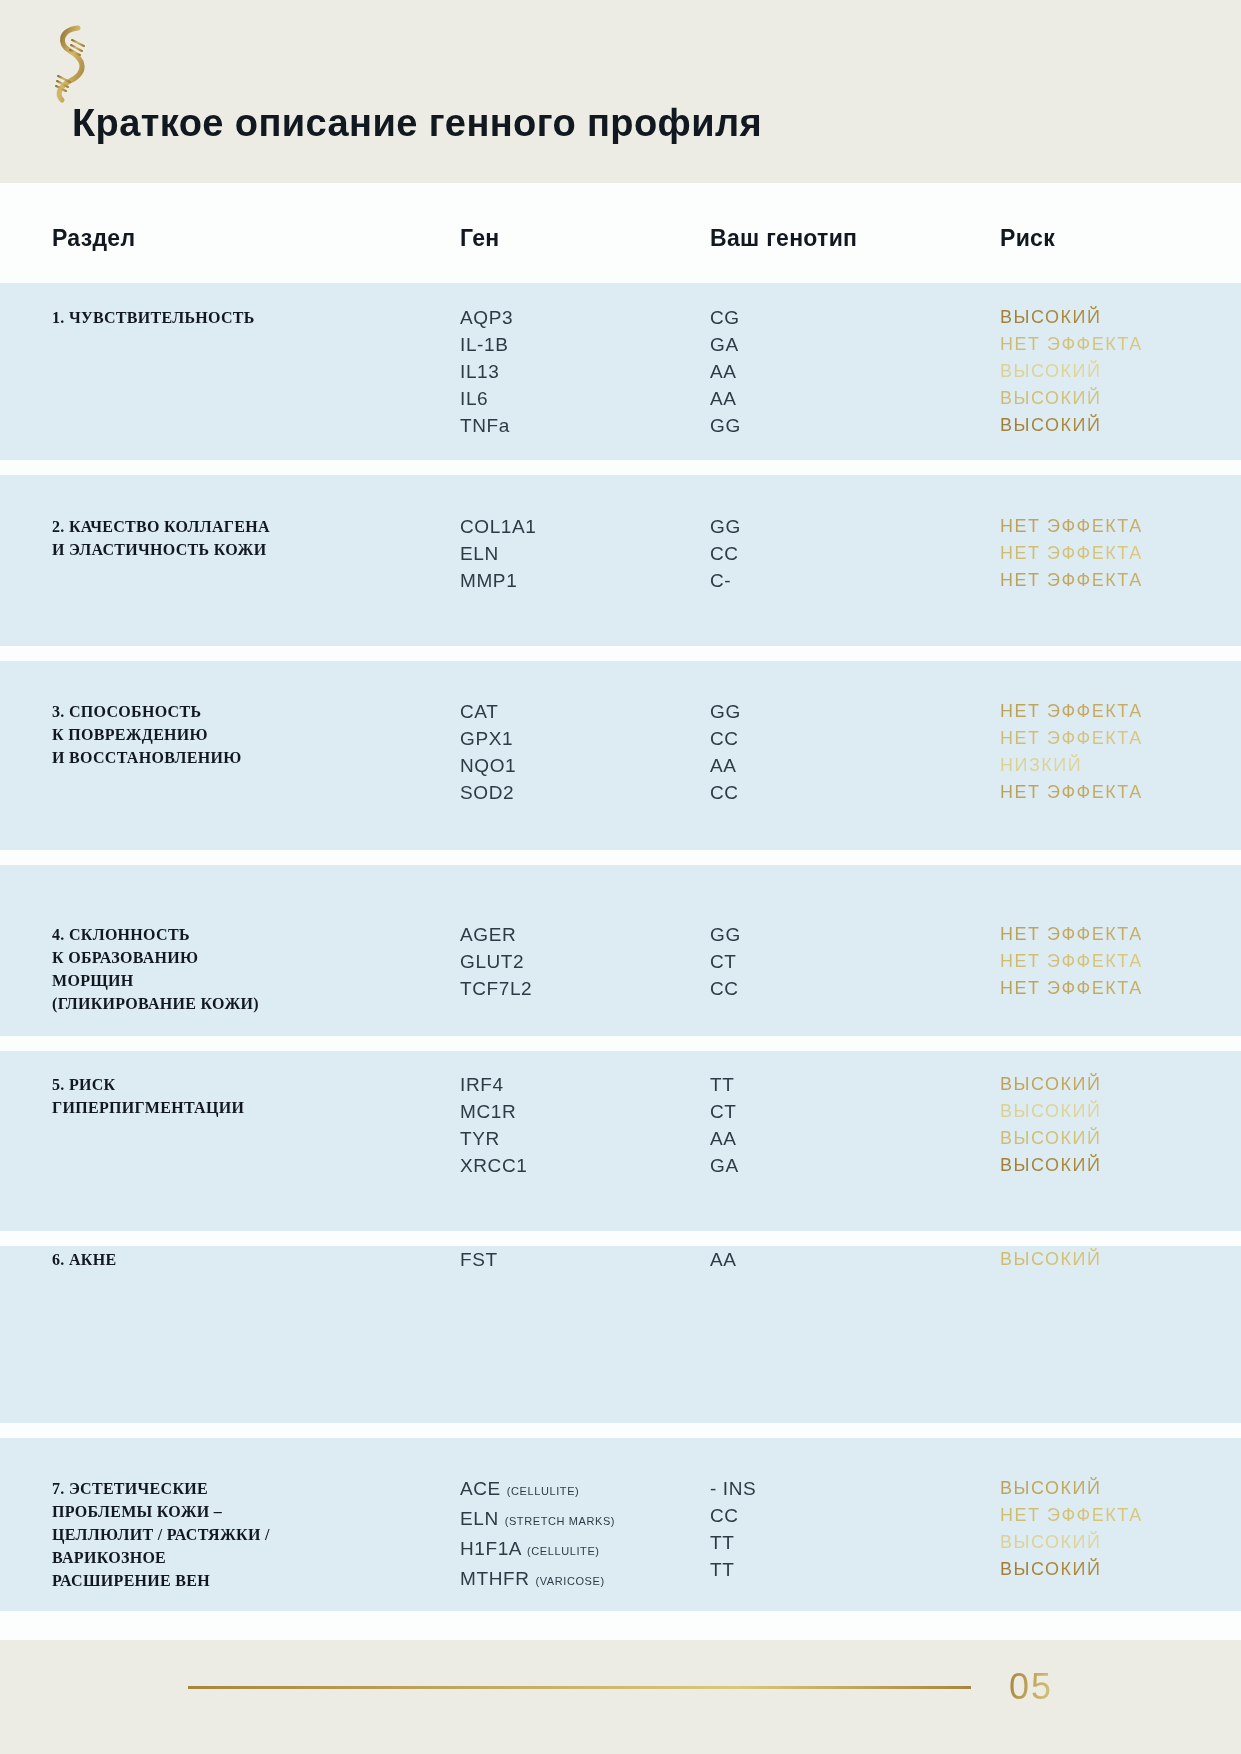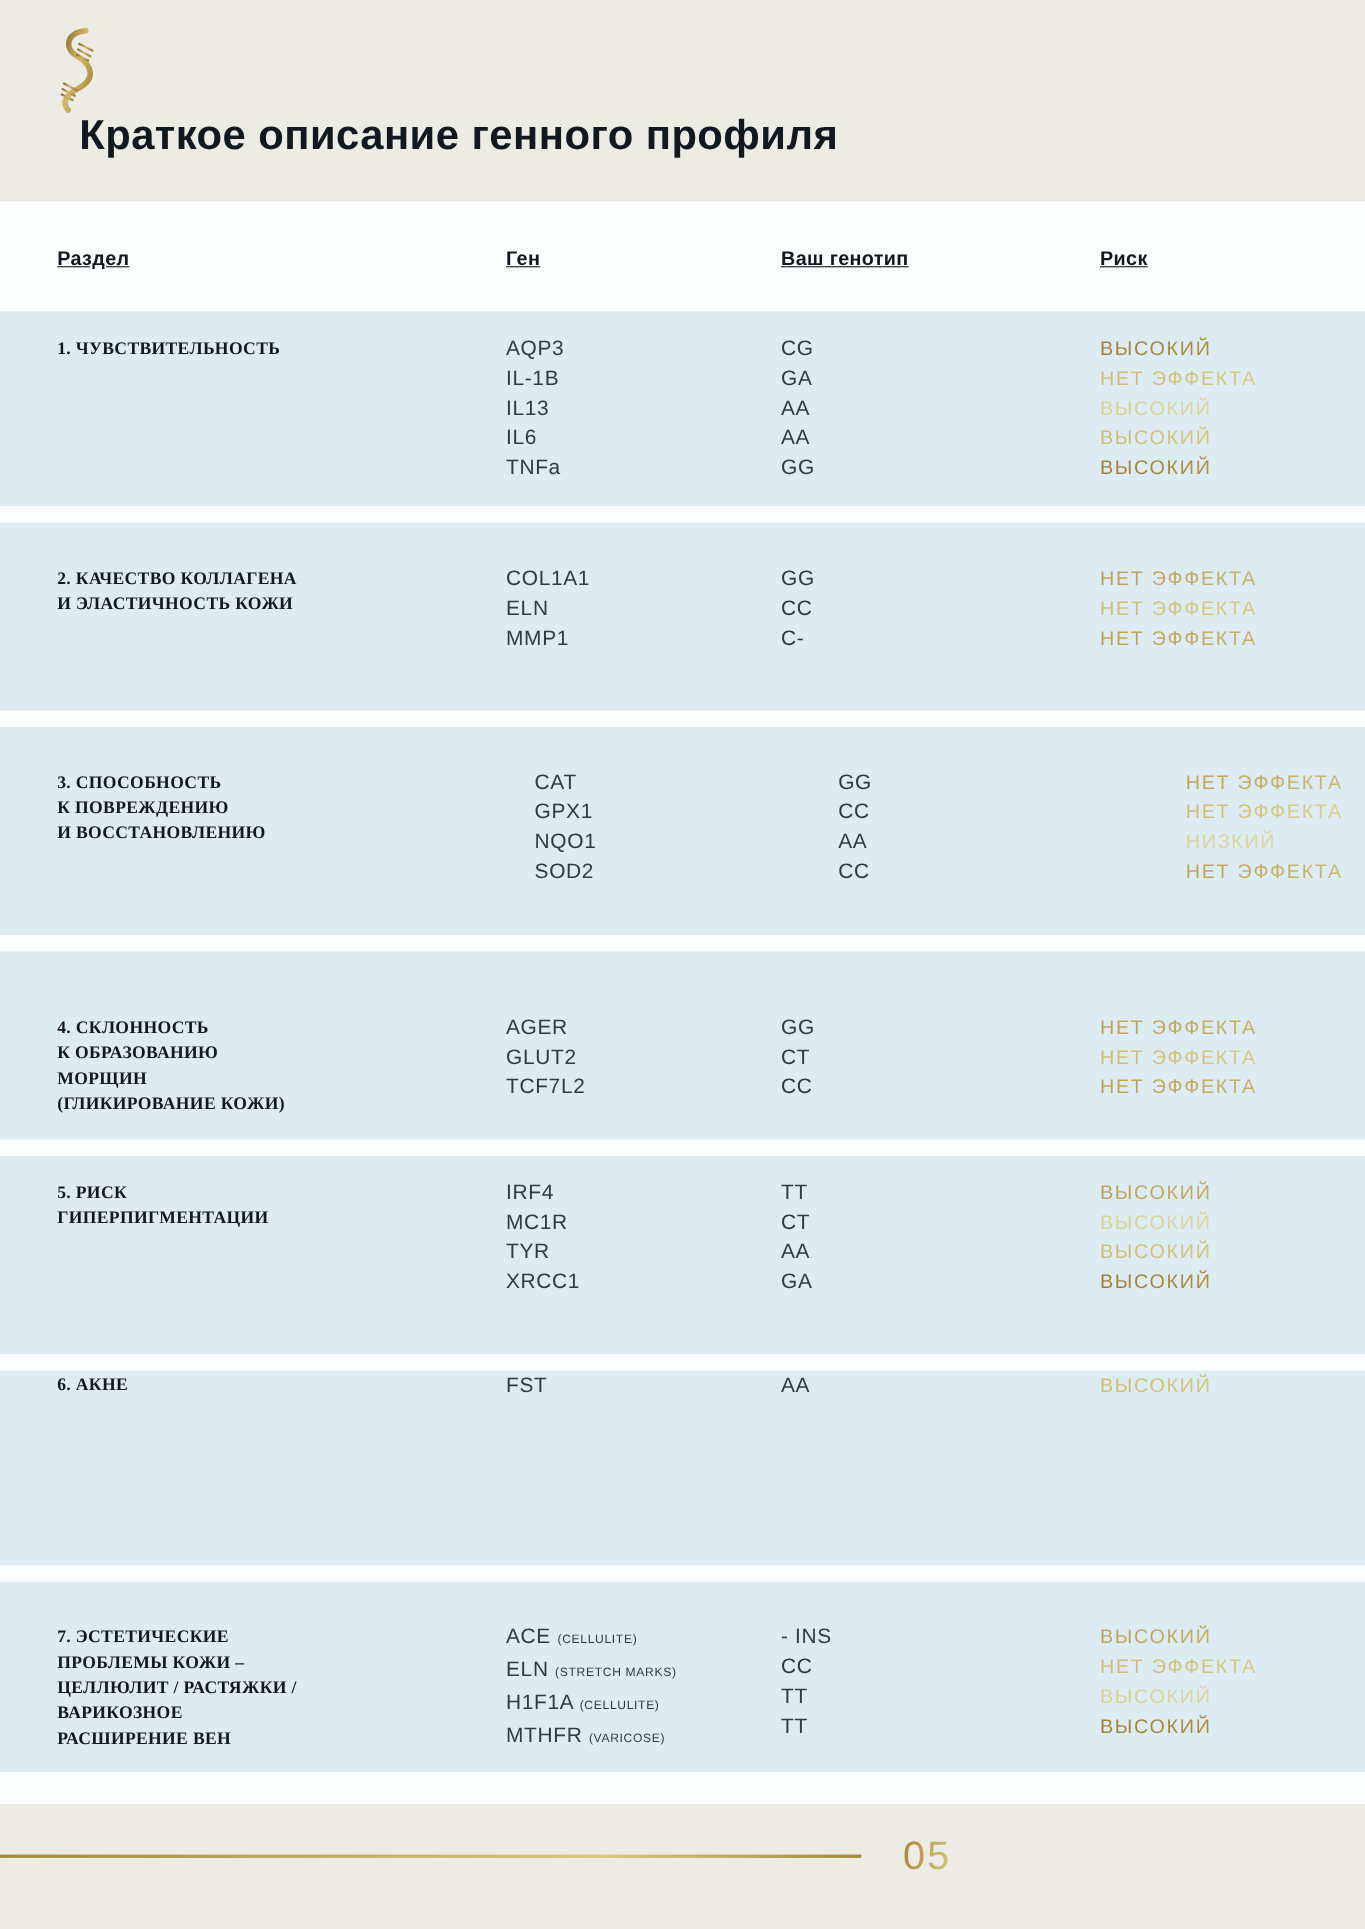--- a/index.html
+++ b/index.html
@@ -9,44 +9,44 @@
   
   .top{position:relative;height:183px;}
   .logo{position:absolute;left:44px;top:24px;width:52px;height:80px;}
   .page-title{position:absolute;left:72px;top:102px;margin:0;
     font-size:38px;font-weight:bold;letter-spacing:.4px;color:var(--heading-text,#11181f);white-space:nowrap;}
 
   
   .table-wrap{background:var(--table-bg,#fcfdfd);padding-bottom:29px;}
   .grid-row{display:grid;grid-template-columns:408px 250px 290px auto;padding-left:52px;box-sizing:border-box;}
   .thead{height:100px;padding-top:42px;}
-  .th{font-size:18px;font-weight:bold;color:var(--heading-text,#11181f);letter-spacing:.3px;text-decoration:underline;}
+  .th{font-size:23px;font-weight:bold;color:var(--heading-text,#11181f);letter-spacing:.3px;}
 
   .band{background:var(--band-bg,#ddebf2);margin-bottom:15px;align-items:start;}
   .band:last-child{margin-bottom:0;}
   .band:nth-child(1){min-height:177px;padding-top:21px;}
   .band:nth-child(2){min-height:171px;padding-top:38px;}
-  .band:nth-child(3){min-height:189px;padding-top:37px;gap:26px;}
+  .band:nth-child(3){min-height:189px;padding-top:37px;}
   .band:nth-child(4){min-height:171px;padding-top:56px;}
   .band:nth-child(5){min-height:180px;padding-top:20px;}
   .band:nth-child(6){min-height:177px;}
   .band:nth-child(7){min-height:173px;padding-top:37px;}
 
   .title-line{font-size:16px;font-weight:bold;line-height:23px;letter-spacing:.3px;
     color:var(--heading-text,#11181f);text-transform:uppercase;}
   .c-title{padding-top:2px;padding-right:30px;font-family:Liberation Serif, serif;}
   .gene-line,.geno-line,.risk-line{font-size:19px;line-height:27px;color:var(--body-text,#2d3b46);letter-spacing:.6px;}
   .gene-note{font-size:11px;letter-spacing:.6px;}
   .risk-line{font-size:18px;letter-spacing:1.5px;text-transform:uppercase;}
 
   .gold-text{background-image:linear-gradient(100deg,var(--gold-dark,#a8853c),var(--gold-light,#d9c87e));
     -webkit-background-clip:text;background-clip:text;color:transparent;-webkit-text-fill-color:transparent;}
 
   
-  .footer{height:114px;display:flex;align-items:flex-start;padding-top:26px;box-sizing:border-box;}
+  .footer{height:114px;display:flex;align-items:flex-start;padding-top:26px;box-sizing:border-box;justify-content:center;}
   .rule{width:783px;height:3px;margin-top:20px;
     background:linear-gradient(90deg,var(--gold-dark,#a8853c),var(--gold-light,#d9c87e) 70%,var(--gold-dark,#a8853c));}
   .page-num{margin-left:38px;font-size:36px;letter-spacing:2px;line-height:42px;}
 </style>
 </head>
 <body>
 
 <div class="page">
 
   <div class="top">

